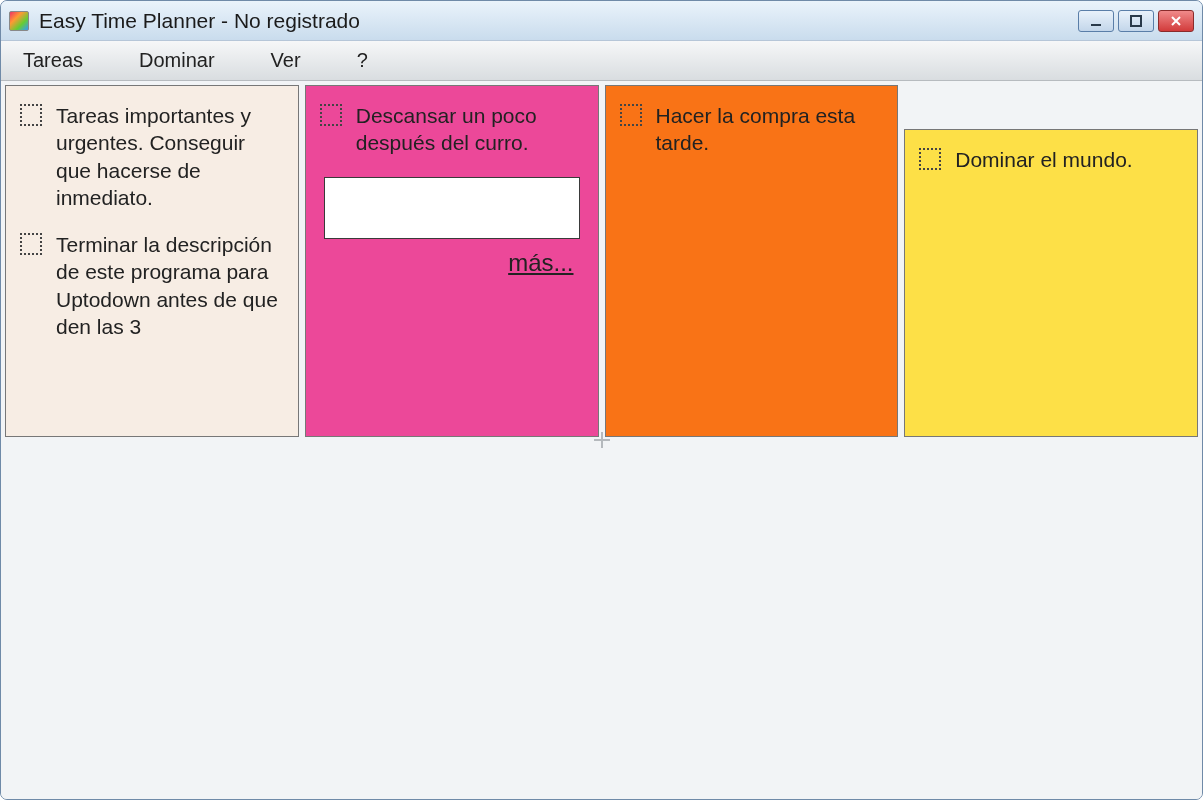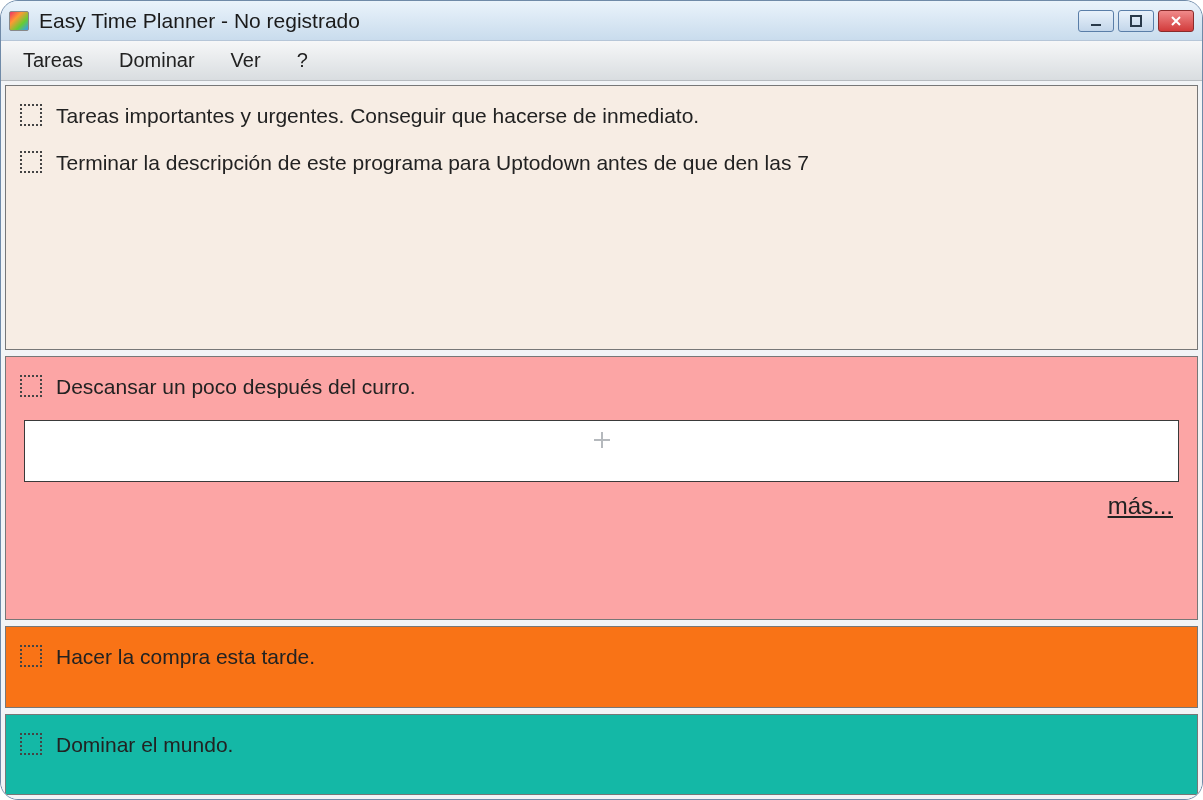--- a/index.html
+++ b/index.html
@@ -8,21 +8,21 @@
     width: 1203px; height: 800px;
     font-family: "Segoe UI", Tahoma, Arial, sans-serif;
     font-size: 20px;
     color: #222;
     background: #fff;
   }
   .window {
     width: 1203px;
     height: 800px;
     border: 1px solid #6f8aa8;
-    border-radius: 18px;
+    border-radius: 7px;
     background: linear-gradient(to bottom, #d7e6f5 0%, #cfe0f0 40px, #e9eef2 40px, #e9eef2 100%);
     display: flex;
     flex-direction: column;
     position: relative;
     overflow: hidden;
   }
   
   .titlebar {
     height: 40px;
     display: flex;
@@ -56,48 +56,48 @@
   .win-btn.close {
     background: linear-gradient(to bottom,#f08a8a,#d23b3b);
     border-color:#8a2b2b;
   }
   .win-btn svg { display:block; }
   
   .menubar {
     height: 40px;
     display:flex;
     align-items:center;
-    gap: 36px;
+    gap: 56px;
     padding: 12px 22px;
     background: linear-gradient(to bottom,#f6f7f8,#d9dde0);
     border-bottom: 1px solid #b7bbbf;
     font-size: 20px;
   }
   .menu-item { cursor: default; }
   
   .content {
     flex:1;
     display:grid;
-    grid-template-columns: 1fr;
+    grid-template-columns: 1fr 1fr 1fr 1fr;
     grid-template-rows: 1fr 1fr;
     gap: 6px;
     padding: 4px;
     background: #f2f4f6;
     position: relative;
   }
   .quad {
     border: 1px solid #777;
     padding: 16px 14px;
     overflow: hidden;
     position: relative;
   }
   .q0 { background: #f7ede4; }
-  .q1 { background: #fca5a5; }
+  .q1 { background: #ec4899; }
   .q2 { background: #f97316; }
-  .q3 { background: #14b8a6; }
+  .q3 { background: #fde047; margin-top: 44px; }
   .task {
     display:flex;
     align-items:flex-start;
     gap: 14px;
     margin-bottom: 20px;
   }
   .task-checkbox {
     width: 22px; height: 22px;
     border: 2px dotted #444;
     flex: none;
@@ -174,21 +174,21 @@
 
   <div class="content">
 
     <div class="quad q0">
       <div class="task">
         <div class="task-checkbox"></div>
         <div class="task-text">Tareas importantes y urgentes. Conseguir que hacerse de inmediato.</div>
       </div>
       <div class="task">
         <div class="task-checkbox"></div>
-        <div class="task-text">Terminar la descripción de este programa para Uptodown antes de que den las 7</div>
+        <div class="task-text">Terminar la descripción de este programa para Uptodown antes de que den las 3</div>
       </div>
     </div>
 
     <div class="quad q1">
       <div class="task">
         <div class="task-checkbox"></div>
         <div class="task-text">Descansar un poco después del curro.</div>
       </div>
       <div class="note-input" value=""></div>
       <a class="more-link">más...</a>

